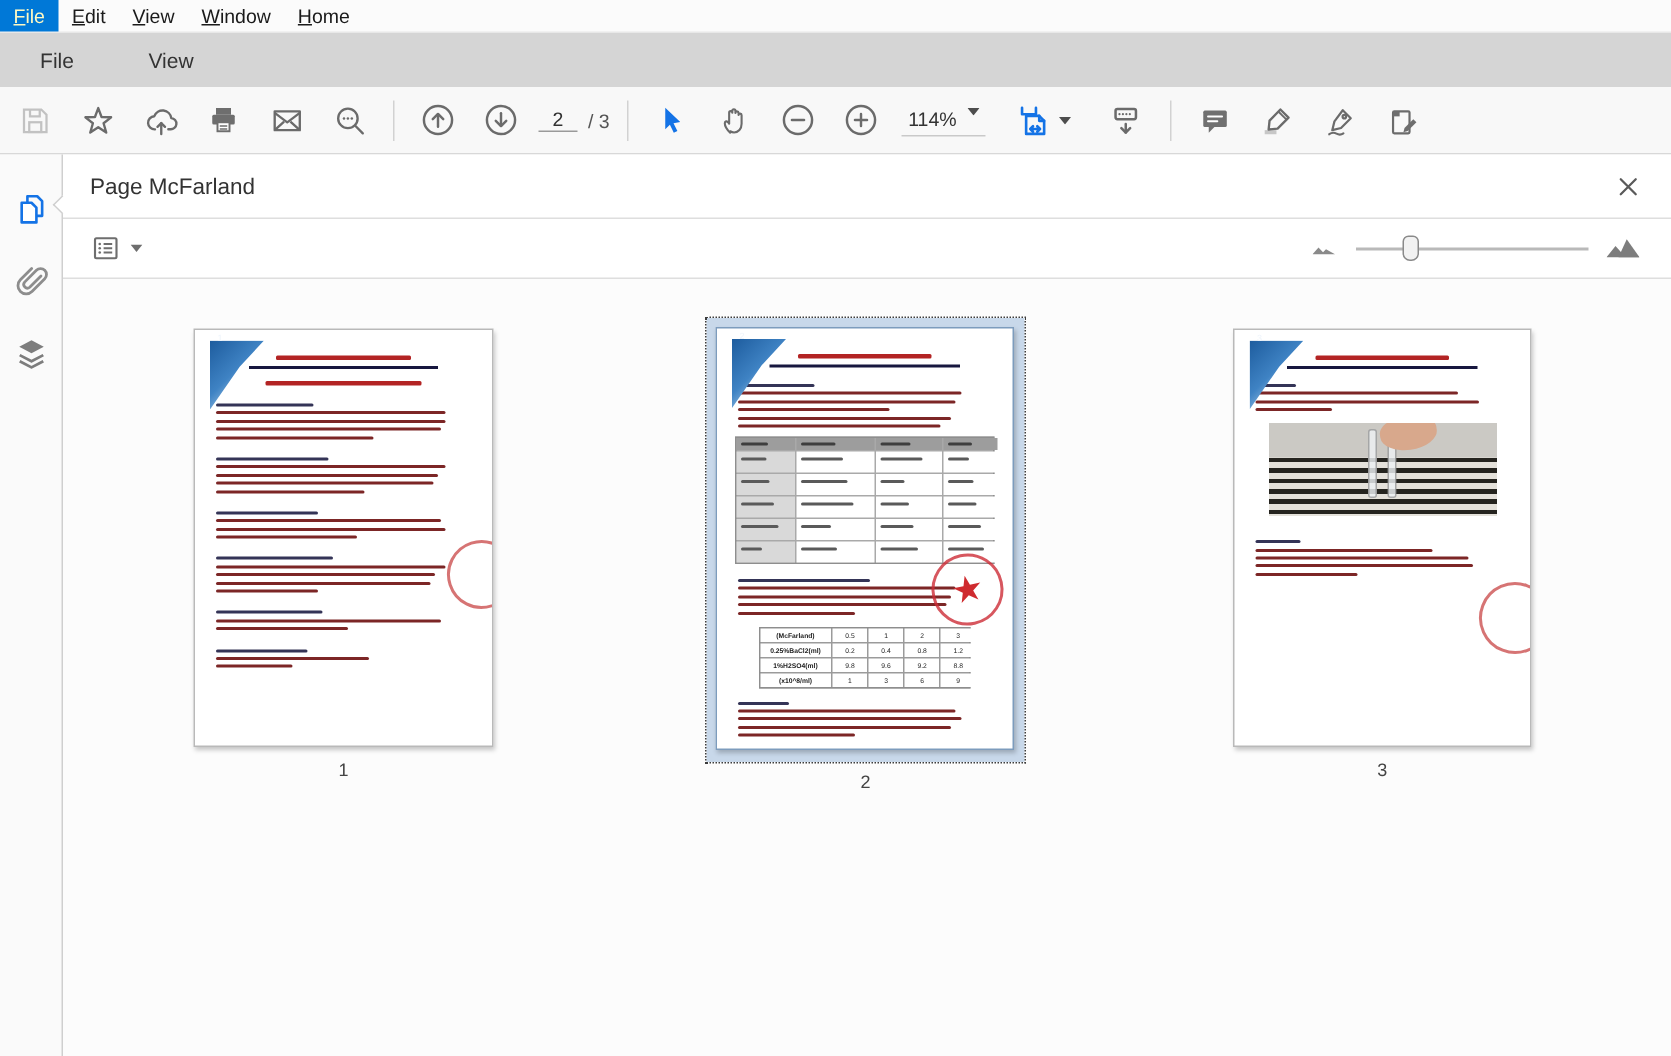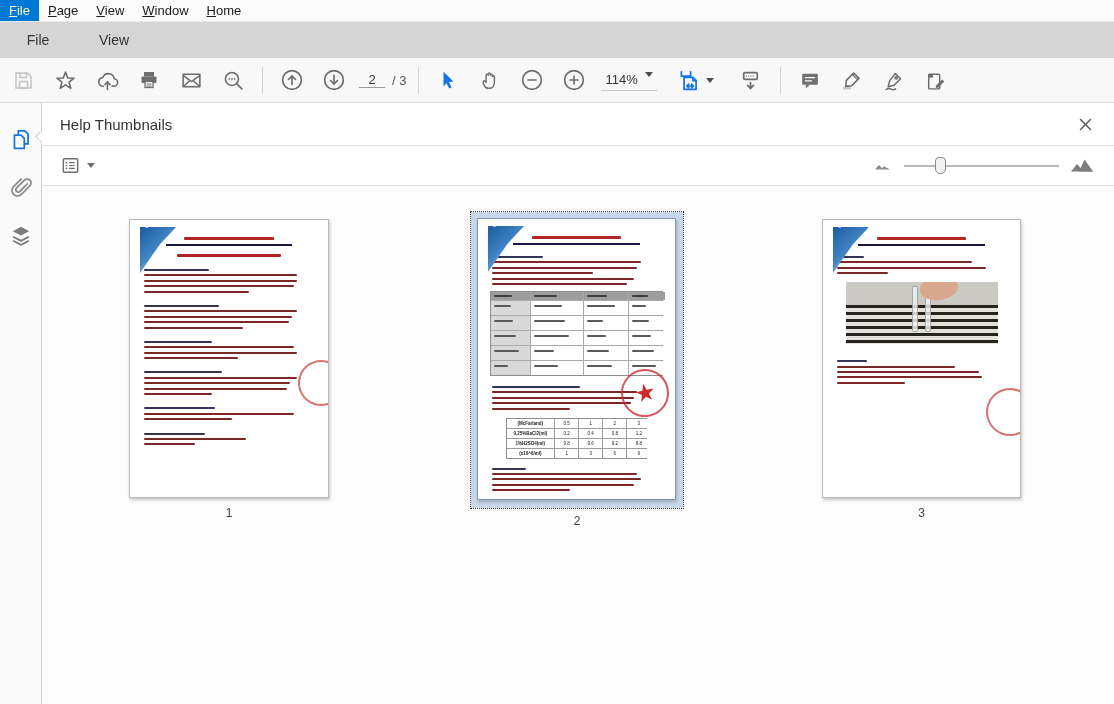--- a/index.html
+++ b/index.html
@@ -115,21 +115,21 @@
   svg { display:block; }
 </style>
 </head>
 <body>
 
 <div class="menubar">
   <div class="menu-item active">
       <span>File</span>
     </div>
   <div class="menu-item">
-      <span>Page</span>
+      <span>Edit</span>
     </div>
   <div class="menu-item">
       <span>View</span>
     </div>
   <div class="menu-item">
       <span>Window</span>
     </div>
   <div class="menu-item">
       <span>Home</span>
     </div>
@@ -318,21 +318,21 @@
         <path d="M11 3.5l7.5 4-7.5 4-7.5-4z" fill="#7d7d7d"></path>
         <path d="M3.8 12.6l7.2 3.8 7.2-3.8" fill="none" stroke="#7d7d7d" stroke-width="1.7" stroke-linejoin="round"></path>
         <path d="M3.8 16.3l7.2 3.8 7.2-3.8" fill="none" stroke="#7d7d7d" stroke-width="1.7" stroke-linejoin="round"></path>
       </svg>
     </button>
     <div class="nav-notch"></div>
   </div>
 
   <div class="panel">
     <div class="panel-header">
-      <span class="panel-title">Help Thumbnails</span>
+      <span class="panel-title">Page McFarland</span>
       <button class="panel-close">
         <svg width="15" height="15" viewBox="0 0 15 15">
             <path d="M2.5 2.5l10 10M12.5 2.5l-10 10" stroke="#5a5a5a" stroke-width="1.5" stroke-linecap="round"></path>
           </svg>
       </button>
     </div>
 
     <div class="panel-toolbar">
       <button class="options-btn">
         <svg width="21" height="21" viewBox="0 0 22 22" fill="none" stroke="#6e6e6e" stroke-width="1.5">

